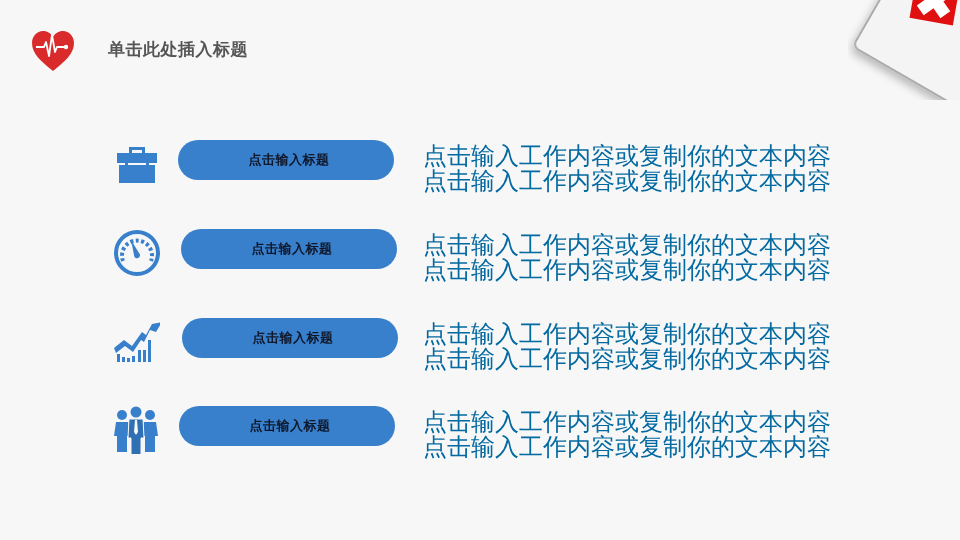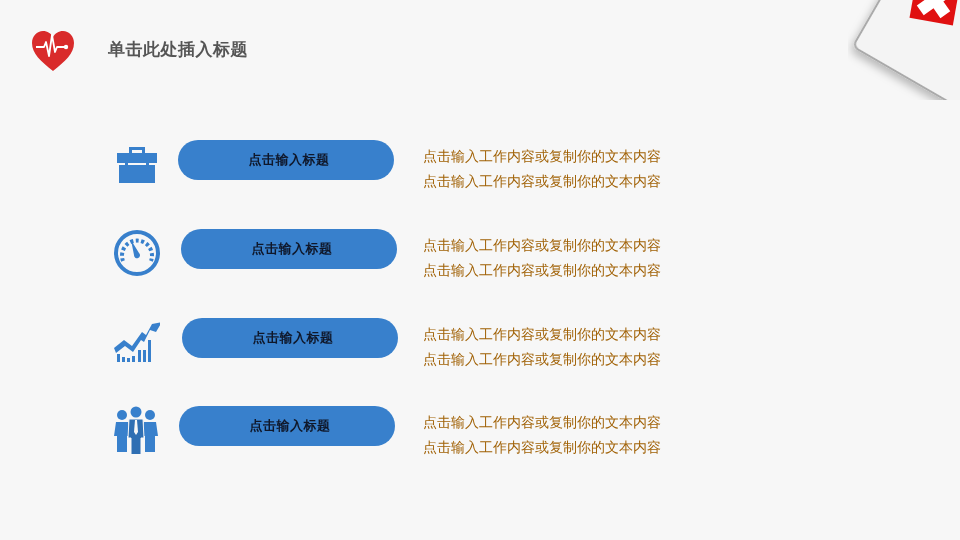--- a/index.html
+++ b/index.html
@@ -13,21 +13,21 @@
   .heart { position:absolute; left:31px; top:30px; width:44px; height:42px; }
   .title { position:absolute; left:108px; top:38px; font-size:17px; font-weight:bold; color:#555; letter-spacing:0.5px; }
   .kit { position:absolute; left:848px; top:-30px; width:150px; height:130px; }
   .icon { position:absolute; width:48px; height:48px; }
   .pill {
     position:absolute; width:216px; height:40px; border-radius:25px;
     background:#3880cc; color:#0f172a; font-size:13px; font-weight:bold;
     display:flex; align-items:center; justify-content:center; padding-left:6px; box-sizing:border-box;
     letter-spacing:0.5px;
   }
-  .desc { position:absolute; left:423px; font-size:14px; line-height:25px; color:#a16207; }
+  .desc { position:absolute; left:423px; font-size:24px; line-height:25px; color:#0369a1; }
   .desc div { white-space:nowrap; }
 </style>
 </head>
 <body>
 
 <svg class="heart" viewBox="0 0 44 42">
   <path d="M22 41 C10 31 1 24 1 13 C1 6 6 1 12 1 C16.5 1 20 3.5 22 7 C24 3.5 27.5 1 32 1 C38 1 43 6 43 13 C43 24 34 31 22 41 Z" fill="#d92b2b"></path>
   <polyline points="5,17 13,17 15,12 18,26 21,5 24,22 26,17 34,17" fill="none" stroke="#fff" stroke-width="1.8" stroke-linejoin="round"></polyline>
   <circle cx="35" cy="17" r="2.2" fill="#fff"></circle>
 </svg>

